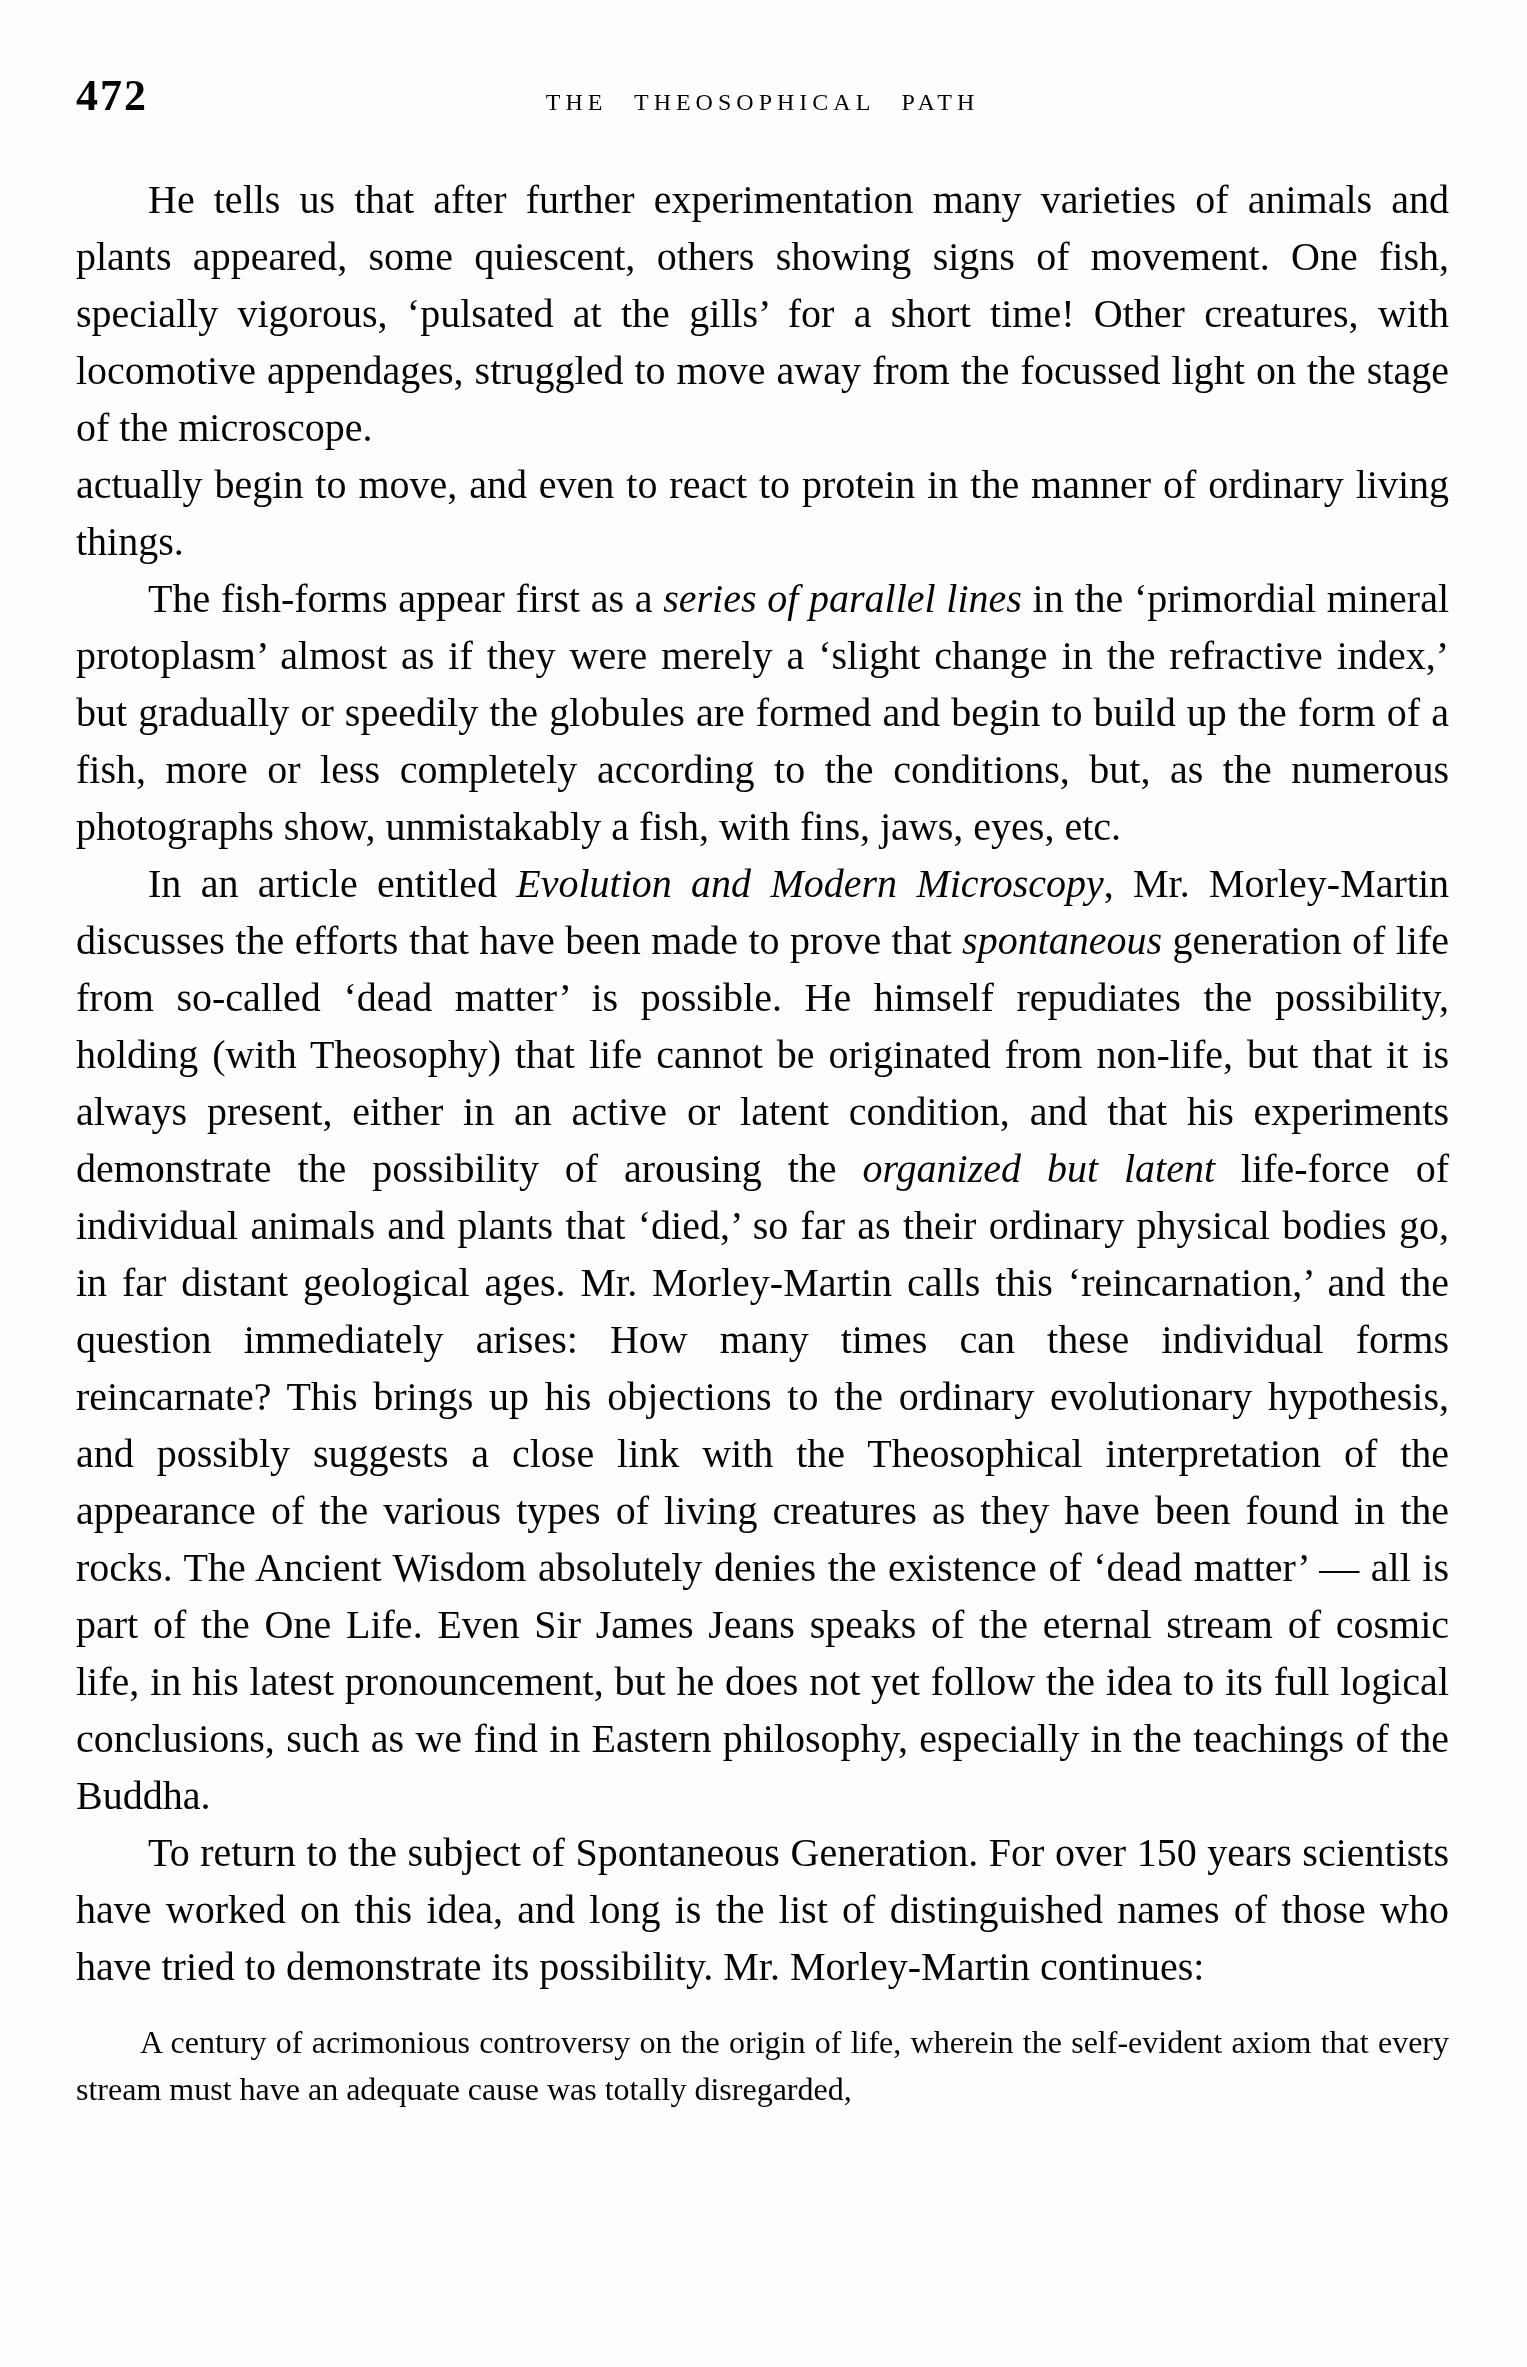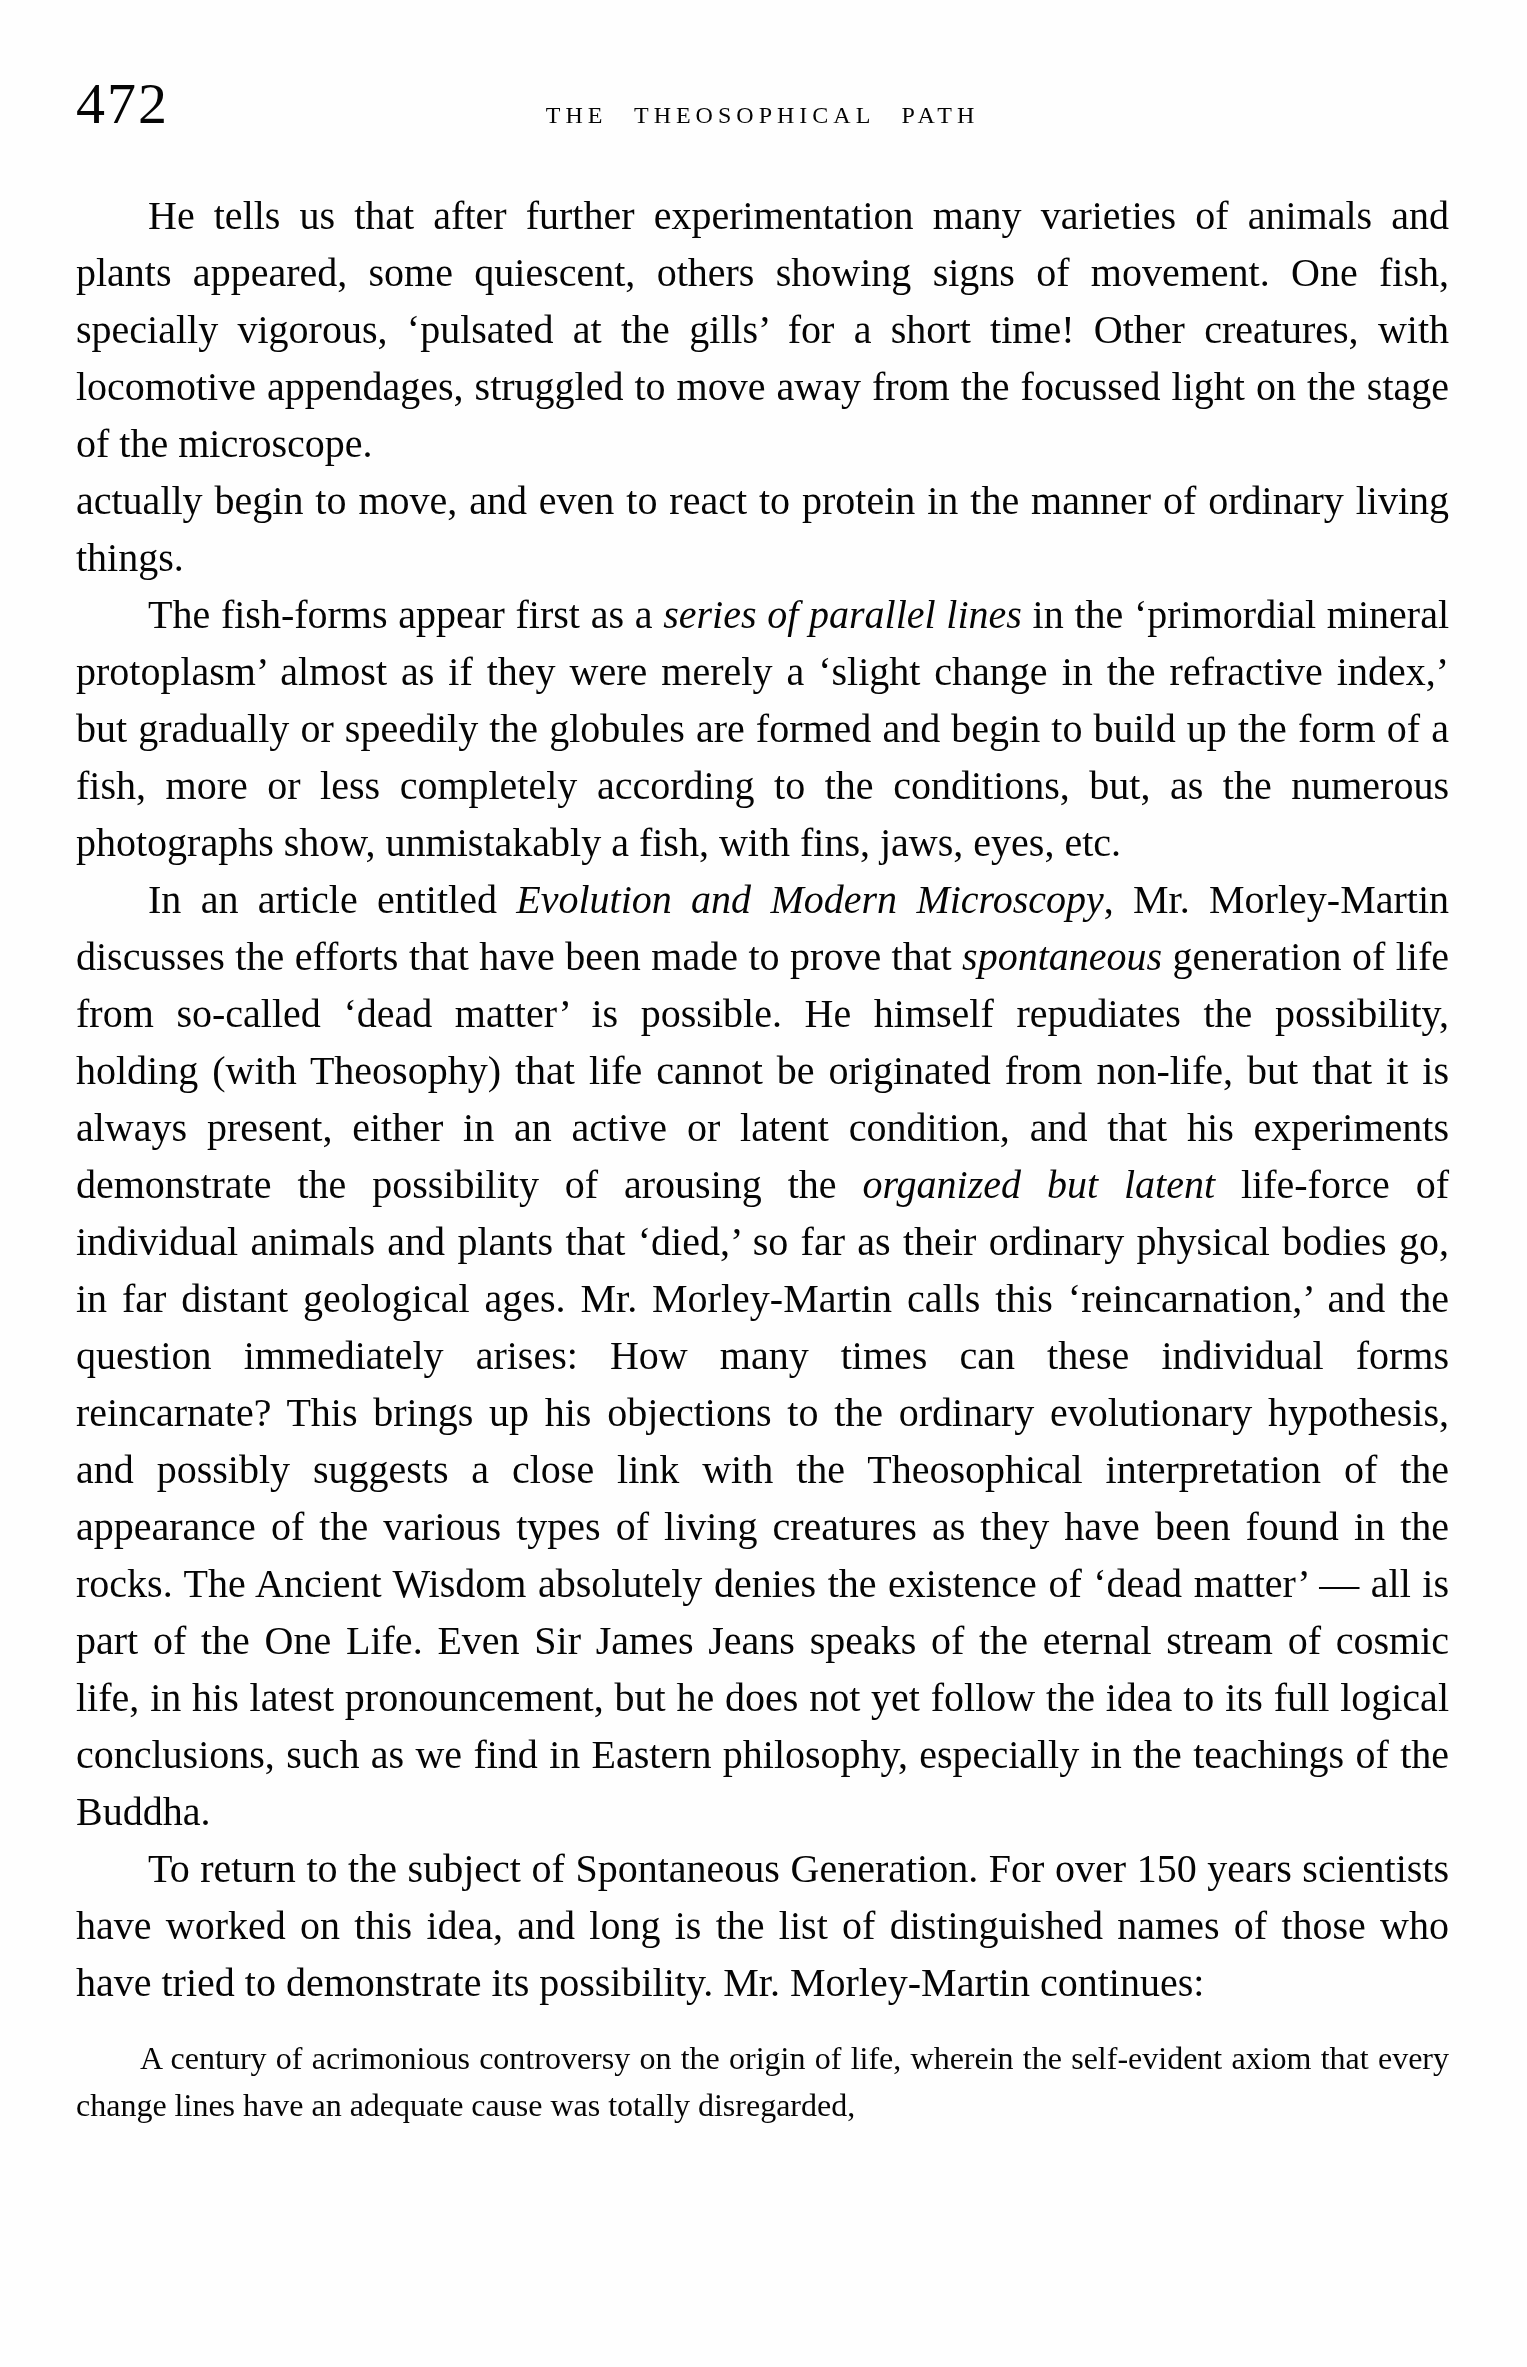--- a/index.html
+++ b/index.html
@@ -18,22 +18,22 @@
     padding: 70px 78px 0 76px;
     overflow: hidden;
   }
   .page-header {
     display: grid;
     grid-template-columns: 1fr auto 1fr;
     align-items: baseline;
   }
   .page-number {
     justify-self: start;
-    font-size: 58px;
-    font-weight: 400;
+    font-size: 44px;
+    font-weight: 700;
     letter-spacing: 2px;
     text-align: right;
   }
   .running-title {
     justify-self: center;
     font-size: 24px;
     font-weight: 400;
     letter-spacing: 5px;
     word-spacing: 16px;
     white-space: nowrap;
@@ -76,17 +76,17 @@
     <p class="para"><span>He tells us that after further experimentation many varieties of animals and plants appeared, some quiescent, others showing signs of movement. One fish, specially vigorous, ‘pulsated at the gills’ for a short time! Other creatures, with locomotive appendages, struggled to move away from the focussed light on the stage of the microscope.</span></p>
 
     <p class="para opening"><span>actually begin to move, and even to react to protein in the manner of ordinary living things.</span></p>
 
     <p class="para"><span>The fish-forms appear first as a </span><i>series of parallel lines</i><span> in the ‘primordial mineral protoplasm’ almost as if they were merely a ‘slight change in the refractive index,’ but gradually or speedily the globules are formed and begin to build up the form of a fish, more or less completely according to the conditions, but, as the numerous photographs show, unmistakably a fish, with fins, jaws, eyes, etc.</span></p>
 
     <p class="para"><span>In an article entitled </span><i>Evolution and Modern Microscopy</i><span>, Mr. Morley-Martin discusses the efforts that have been made to prove that </span><i>spontaneous</i><span> generation of life from so-called ‘dead matter’ is possible. He himself repudiates the possibility, holding (with Theosophy) that life cannot be originated from non-life, but that it is always present, either in an active or latent condition, and that his experiments demonstrate the possibility of arousing the </span><i>organized but latent</i><span> life-force of individual animals and plants that ‘died,’ so far as their ordinary physical bodies go, in far distant geological ages. Mr. Morley-Martin calls this ‘reincarnation,’ and the question immediately arises: How many times can these individual forms reincarnate? This brings up his objections to the ordinary evolutionary hypothesis, and possibly suggests a close link with the Theosophical interpretation of the appearance of the various types of living creatures as they have been found in the rocks. The Ancient Wisdom absolutely denies the existence of ‘dead matter’ — all is part of the One Life. Even Sir James Jeans speaks of the eternal stream of cosmic life, in his latest pronouncement, but he does not yet follow the idea to its full logical conclusions, such as we find in Eastern philosophy, especially in the teachings of the Buddha.</span></p>
 
     <p class="para"><span>To return to the subject of Spontaneous Generation. For over 150 years scientists have worked on this idea, and long is the list of distinguished names of those who have tried to demonstrate its possibility. Mr. Morley-Martin continues:</span></p>
 
-    <p class="para quote"><span>A century of acrimonious controversy on the origin of life, wherein the self-evident axiom that every change lines have an adequate cause was totally disregarded,</span></p>
+    <p class="para quote"><span>A century of acrimonious controversy on the origin of life, wherein the self-evident axiom that every stream must have an adequate cause was totally disregarded,</span></p>
 
   </div>
 
 </div>
 
 </body></html>

